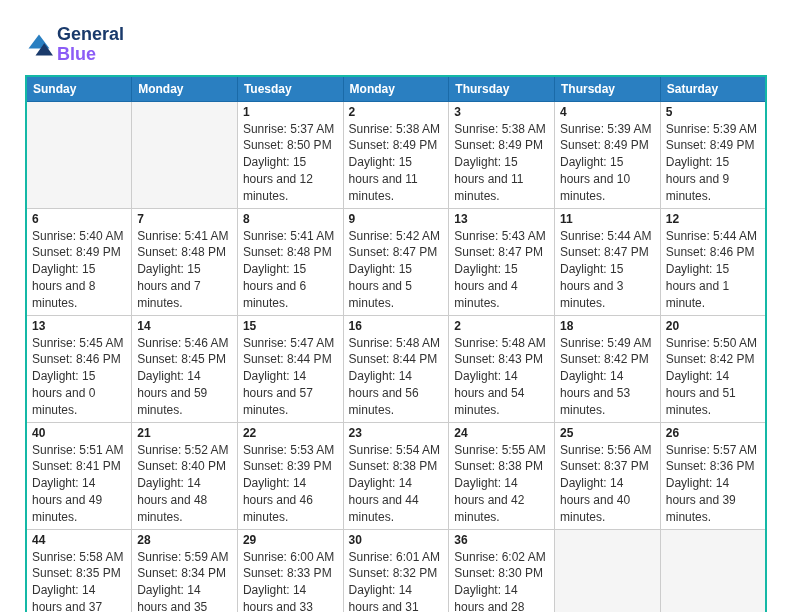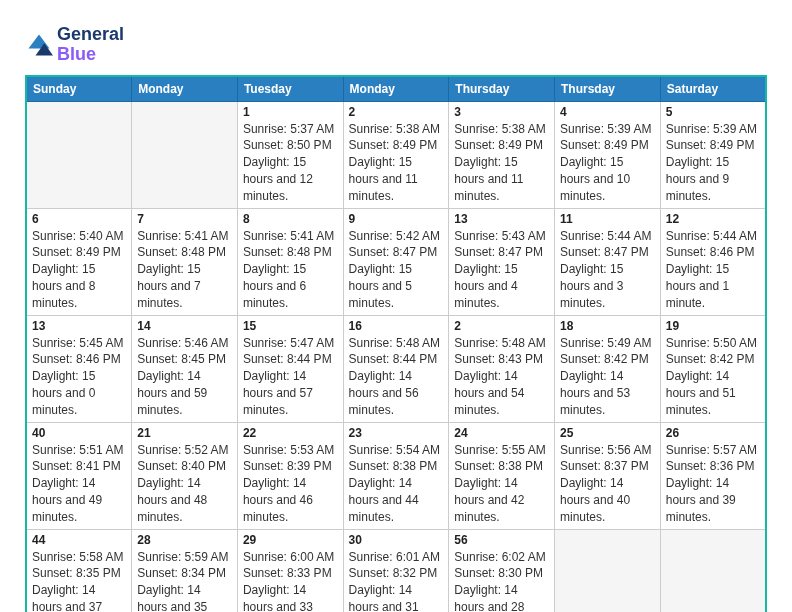--- a/index.html
+++ b/index.html
@@ -200,21 +200,21 @@
           </td>
           <td>
             <div class="day-number">2</div>
             <div class="cell-info">Sunrise: 5:48 AM<br>Sunset: 8:43 PM<br>Daylight: 14 hours and 54 minutes.</div>
           </td>
           <td>
             <div class="day-number">18</div>
             <div class="cell-info">Sunrise: 5:49 AM<br>Sunset: 8:42 PM<br>Daylight: 14 hours and 53 minutes.</div>
           </td>
           <td>
-            <div class="day-number">19</div>
+            <div class="day-number">20</div>
             <div class="cell-info">Sunrise: 5:50 AM<br>Sunset: 8:42 PM<br>Daylight: 14 hours and 51 minutes.</div>
           </td>
         </tr>
         <tr>
           <td>
             <div class="day-number">40</div>
             <div class="cell-info">Sunrise: 5:51 AM<br>Sunset: 8:41 PM<br>Daylight: 14 hours and 49 minutes.</div>
           </td>
           <td>
             <div class="day-number">21</div>
@@ -252,21 +252,21 @@
           </td>
           <td>
             <div class="day-number">29</div>
             <div class="cell-info">Sunrise: 6:00 AM<br>Sunset: 8:33 PM<br>Daylight: 14 hours and 33 minutes.</div>
           </td>
           <td>
             <div class="day-number">30</div>
             <div class="cell-info">Sunrise: 6:01 AM<br>Sunset: 8:32 PM<br>Daylight: 14 hours and 31 minutes.</div>
           </td>
           <td>
-            <div class="day-number">56</div>
+            <div class="day-number">36</div>
             <div class="cell-info">Sunrise: 6:02 AM<br>Sunset: 8:30 PM<br>Daylight: 14 hours and 28 minutes.</div>
           </td>
           <td class="empty"></td>
           <td class="empty"></td>
         </tr>
       </tbody>
   </table>
 </div>
 
 </body></html>

